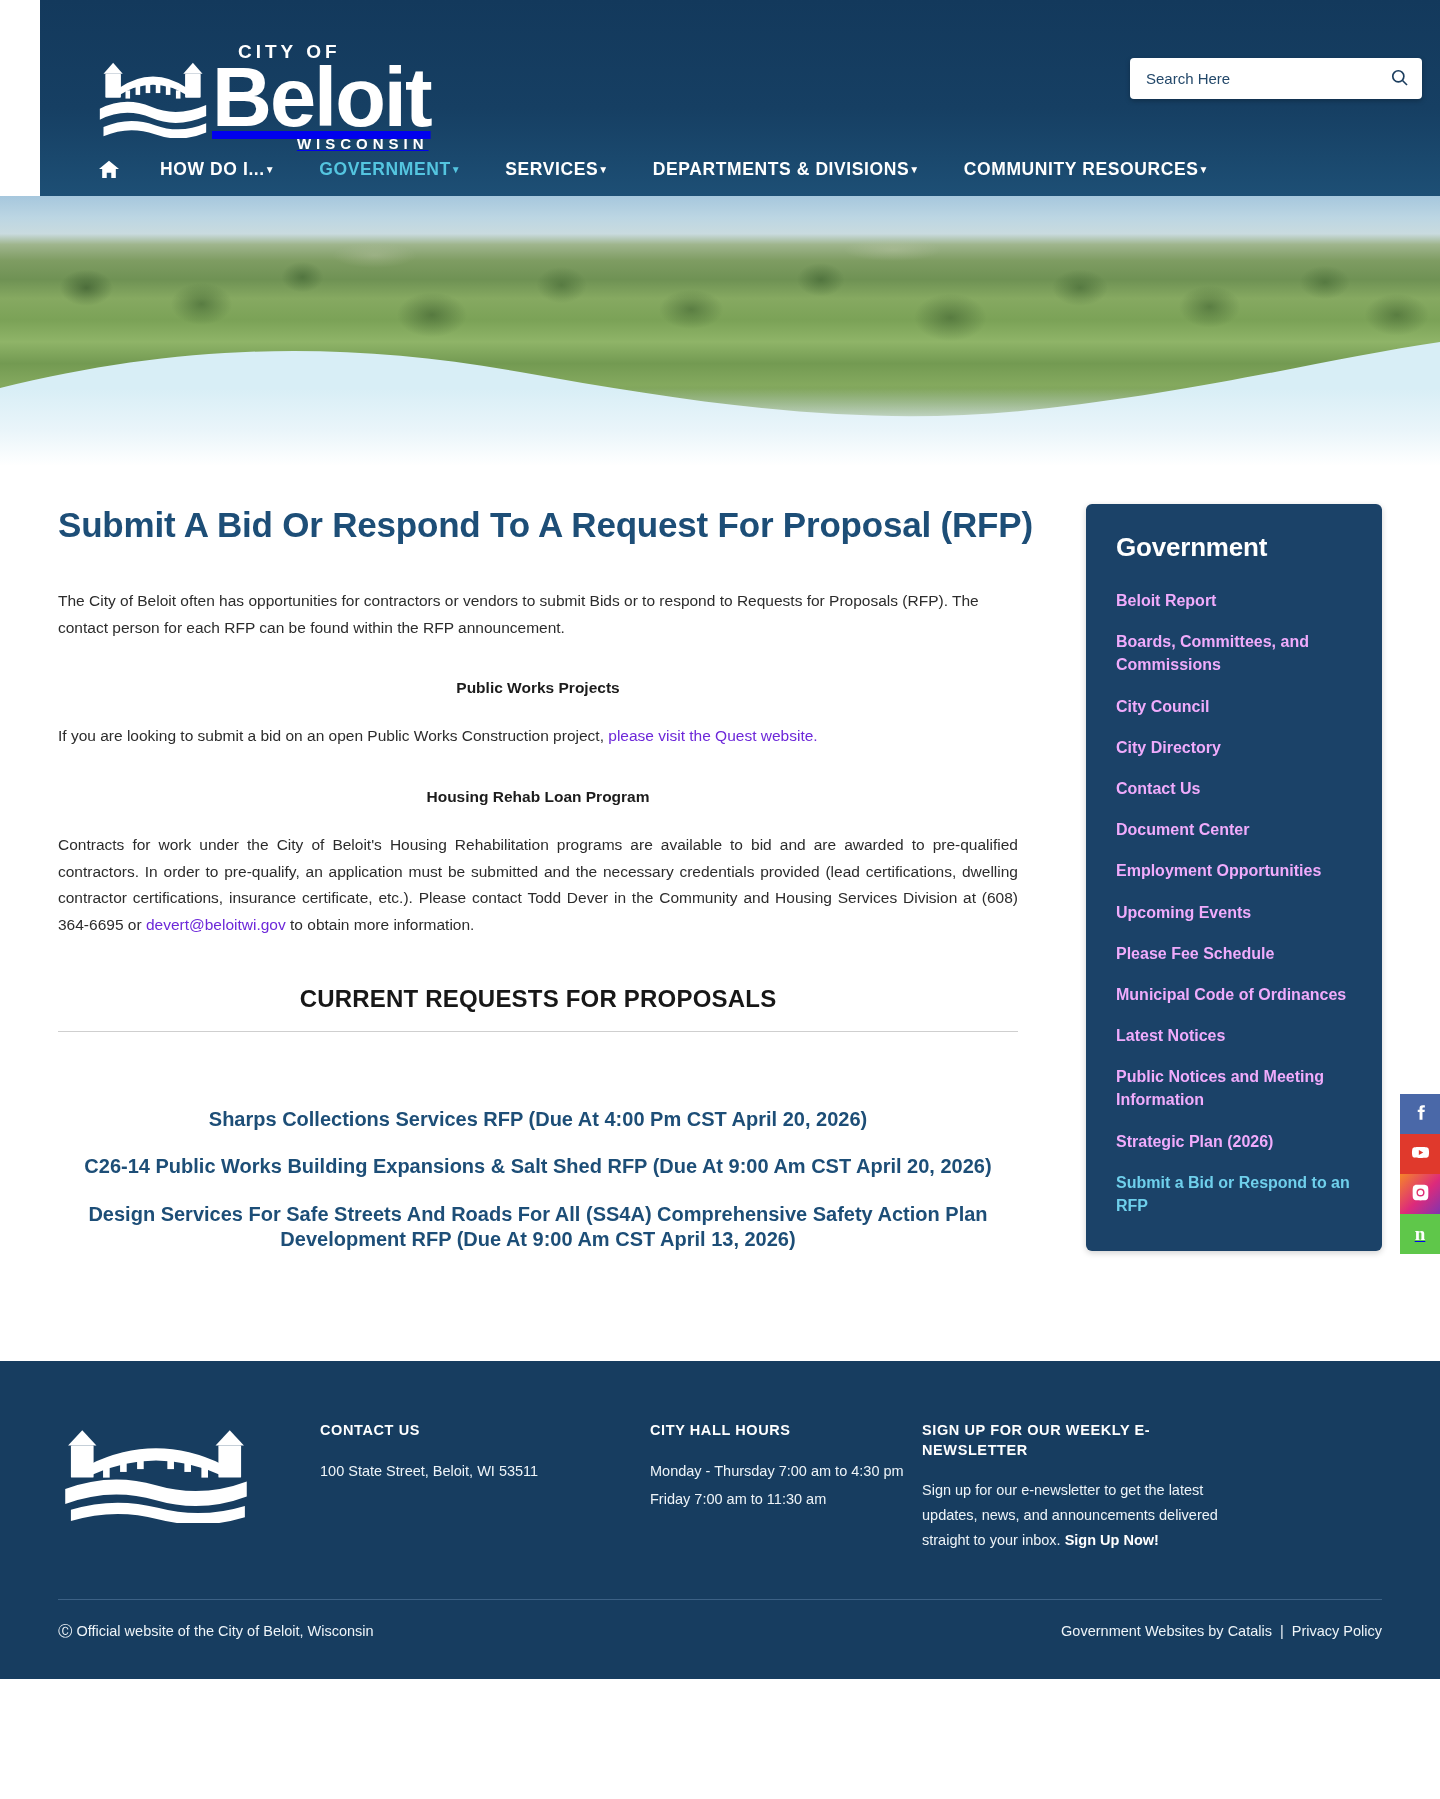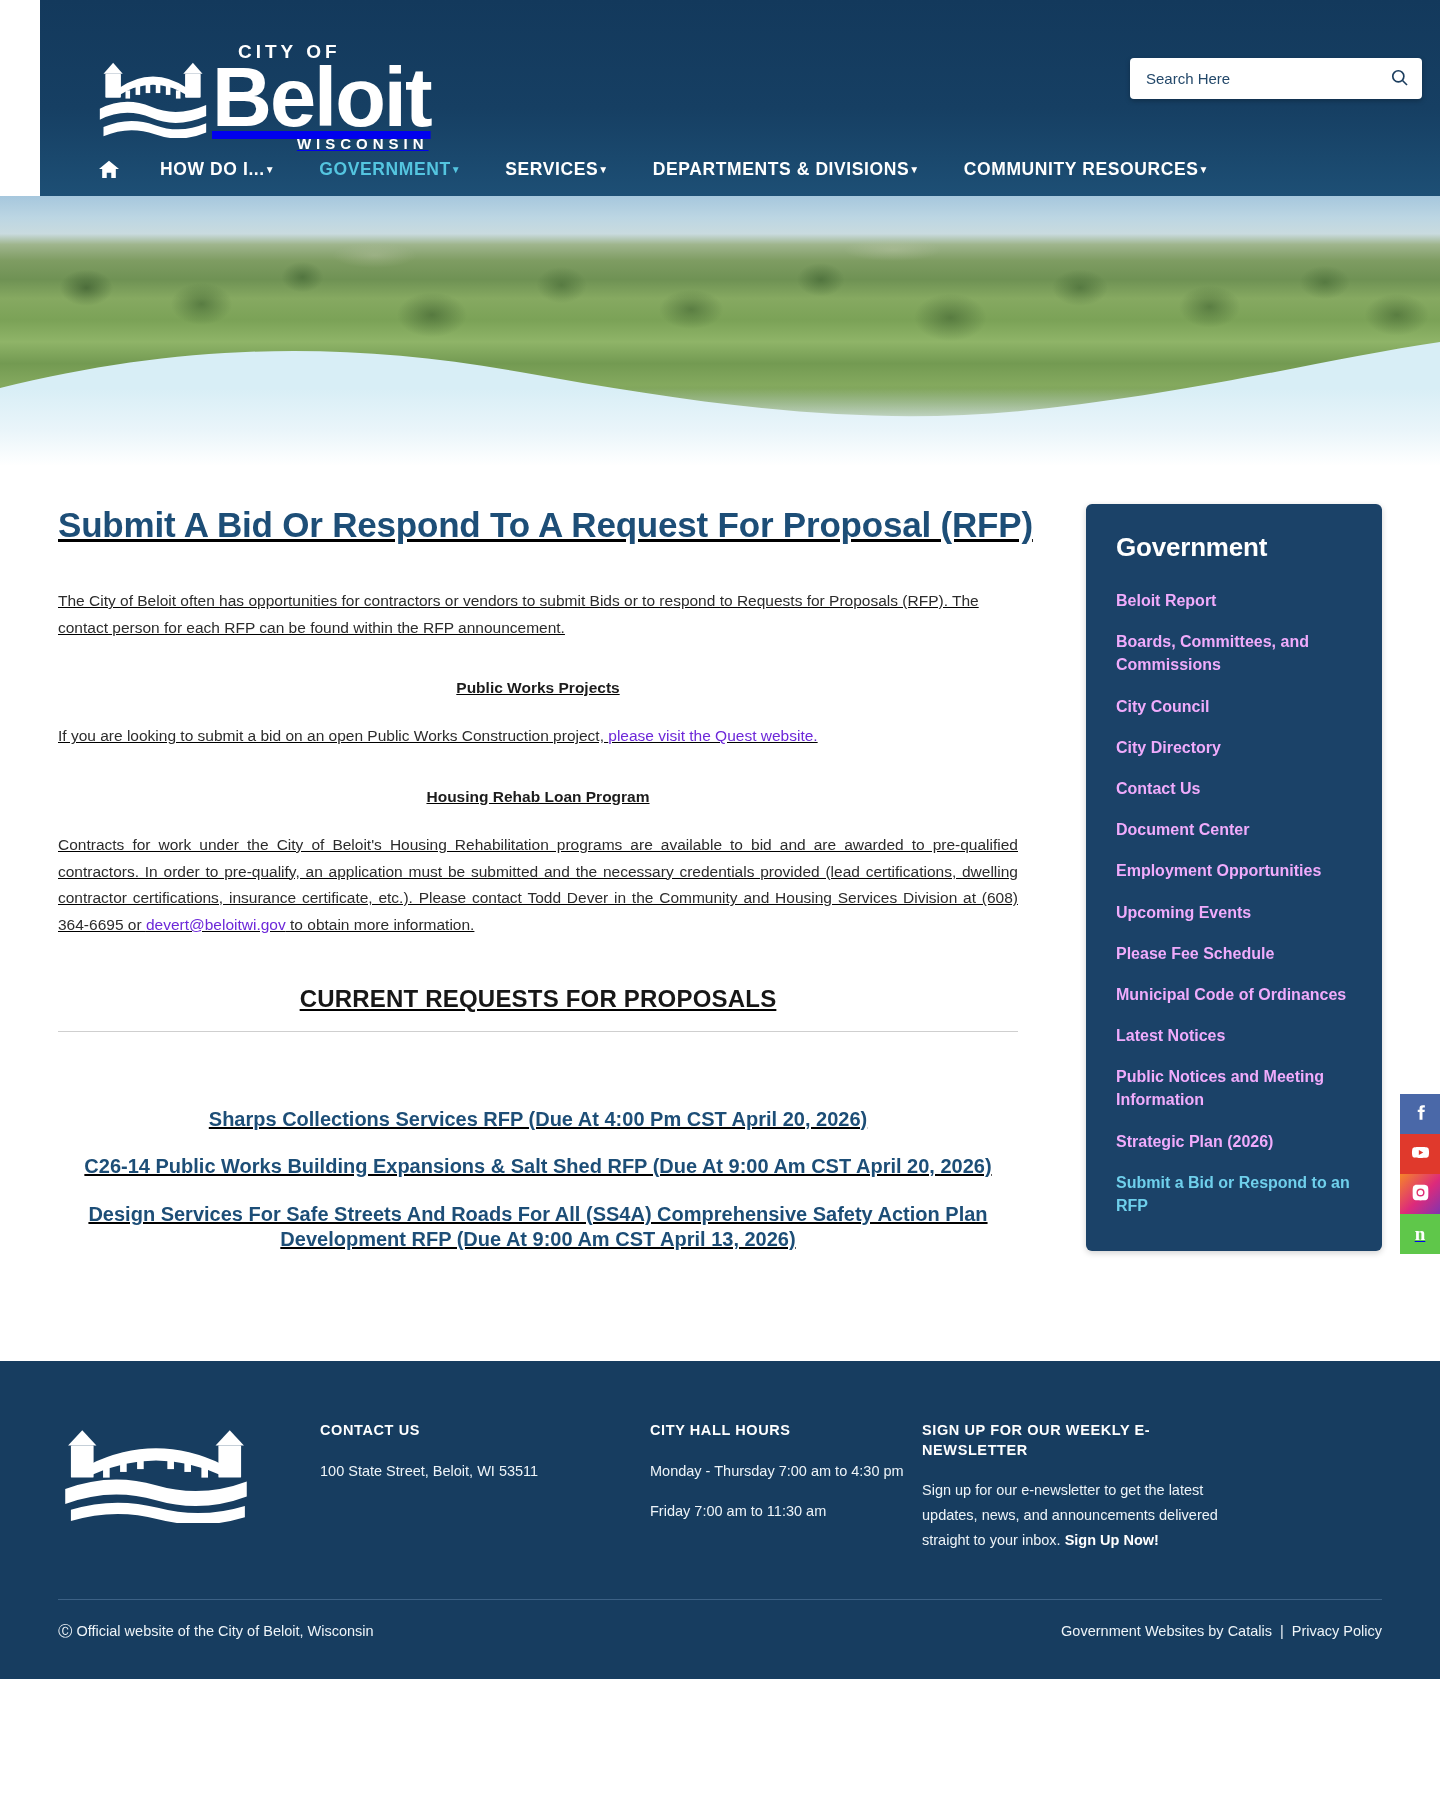--- a/index.html
+++ b/index.html
@@ -184,21 +184,20 @@
     padding: 0 58px 86px;
     position: relative;
     display: flex;
     align-items: flex-start;
     background: #ffffff;
   }
   .content-col {
     width: 100%;
     padding-top: 38px;
     padding-right: 16px;
-    text-decoration: underline;
   }
   .page-title {
     color: #1d4e77;
     font-size: 35px;
     font-weight: bold;
     line-height: 1.2;
     letter-spacing: -.2px;
     margin-bottom: 42px;
   }
   .body-text {
@@ -318,21 +317,21 @@
     letter-spacing: .6px;
     margin-bottom: 18px;
     line-height: 1.35;
     text-transform: uppercase;
   }
   .footer-text {
     font-size: 14.5px;
     line-height: 1.72;
     color: #eef4f8;
   }
-  .footer-text + .footer-text { margin-top: 16px; }
+  .footer-text + .footer-text { margin-top: 4px; }
   .footer-strong { font-weight: bold; color: #ffffff; text-decoration: none; }
   .footer-rule {
     border: 0; border-top: 1px solid #3b6party;
     border-top: 1px solid #3c6185;
     margin: 46px 0 0;
   }
   .footer-bottom {
     display: flex;
     justify-content: space-between;
     align-items: center;

